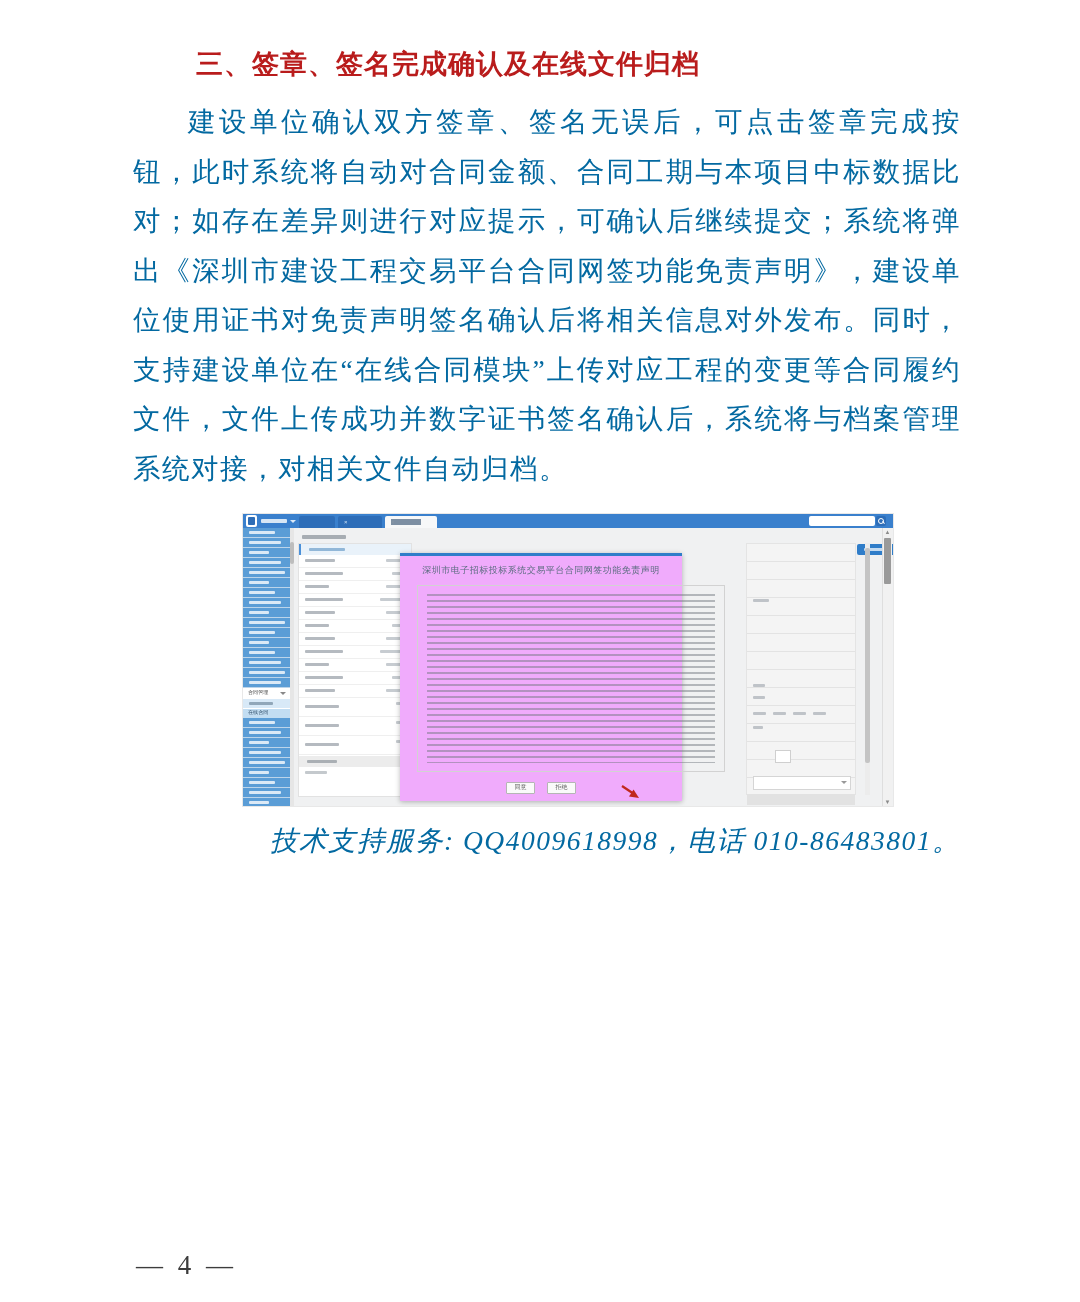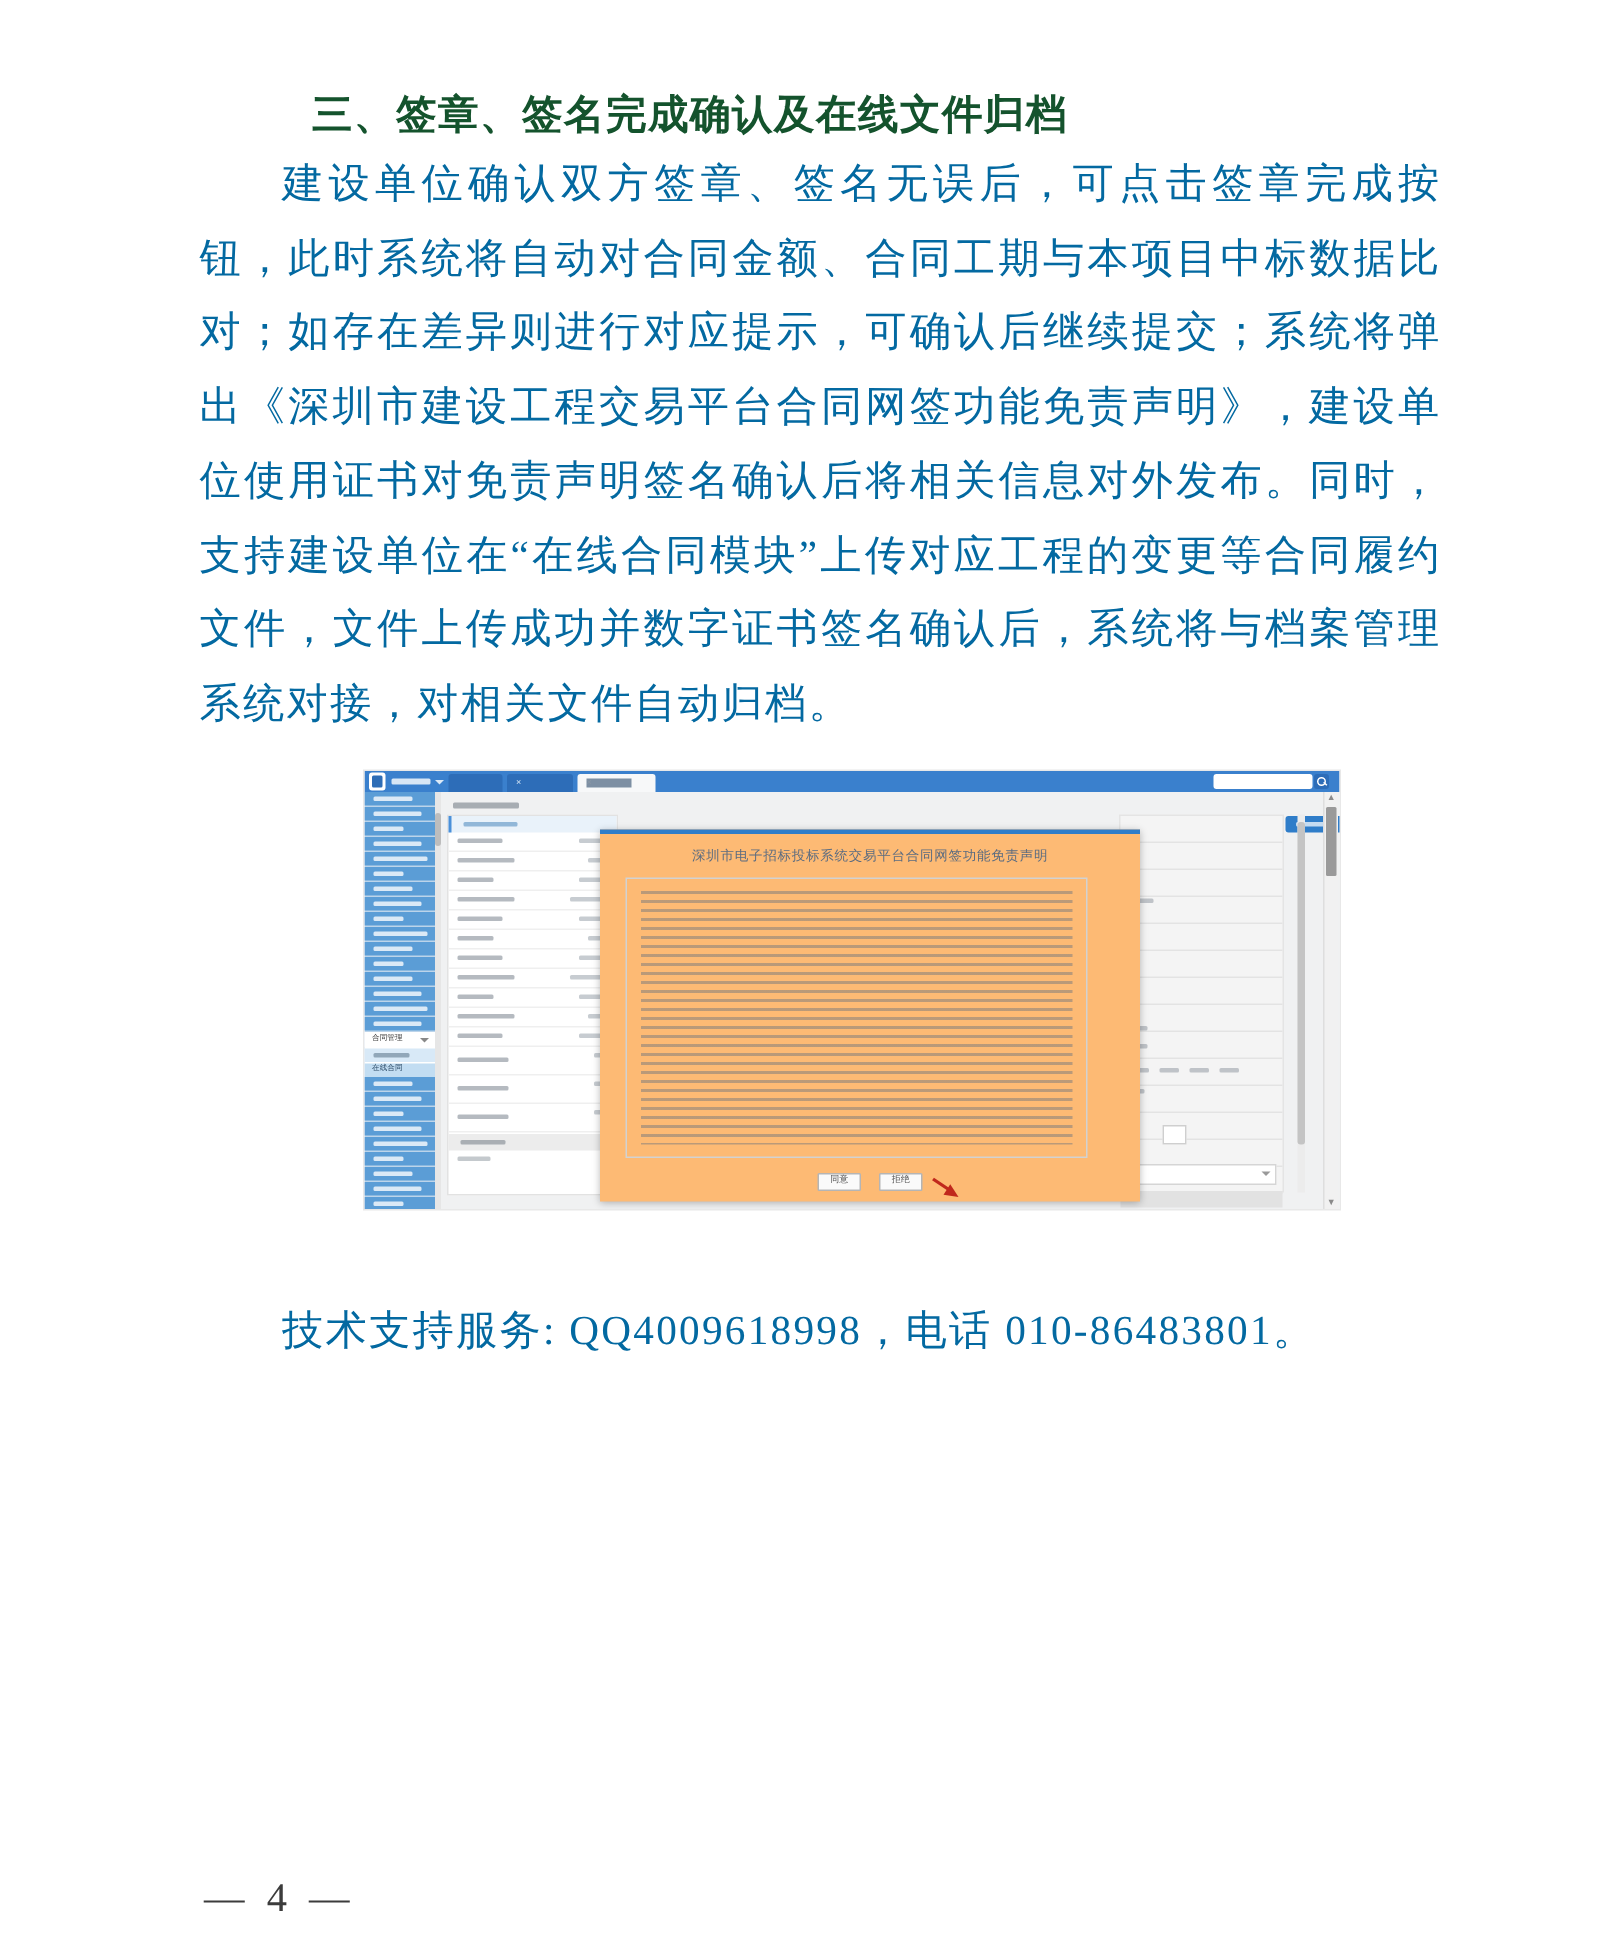--- a/index.html
+++ b/index.html
@@ -3,28 +3,28 @@
 <meta charset="utf-8">
 <style>
   :root{
     --topbar-blue:#3a80cd; --button-blue:#2f7dc9; --sidebar-blue:#5b9dd6; --arrow-red:#c0281c;
   }
   html,body{margin:0;padding:0;background:#ffffff;}
   .page{position:relative;width:1080px;height:1302px;background:#fff;overflow:hidden;
         font-family:"Liberation Serif",serif;color:#1c1c1c;}
 
   
-  .h-sec{position:absolute;left:196px;margin:12px;font-family:"Liberation Sans",sans-serif;
-         font-weight:bold;color:#14532d;font-size:27px;letter-spacing:1px;}
+  .h-sec{position:absolute;left:196px;margin:0;font-family:"Liberation Sans",sans-serif;
+         font-weight:bold;color:#b91c1c;font-size:27px;letter-spacing:1px;}
   #h3{top:46px;}
   #h4{top:822px;}
   .body-par{position:absolute;left:133px;width:828px;margin:0;font-size:27.5px;line-height:49.5px;
             text-align:justify;text-indent:2em;letter-spacing:1.5px;color:#0369a1;}
   #p3{top:97px;}
-  #p4{top:862px;text-align:left;}
+  #p4{top:816px;text-align:right;font-style:italic;}
   .pgnum{position:absolute;left:136px;top:1250px;font-size:27px;color:#3c3c3c;letter-spacing:4px;}
 
   
   .shot{position:absolute;left:243px;top:514px;width:650px;height:292px;background:#f7f8f9;
         font-family:"Liberation Sans",sans-serif;overflow:hidden;box-shadow:0 0 0 1px #e8e8e8;}
   .fz{display:block;height:3px;border-radius:1px;background:#9aa1a8;opacity:.8;}
 
   
   .tb{position:absolute;left:0;top:0;width:650px;height:14px;background:var(--topbar-blue);}
   .tb-logo{position:absolute;left:3px;top:1px;width:11px;height:12px;background:#fff;border-radius:2px;}
@@ -93,21 +93,21 @@
   .rowt{position:relative;height:18px;border-bottom:1px solid #efefef;}
   .rowt .l{position:absolute;left:6px;top:7px;width:34px;background:#a3a9b0;}
   .rowt .v{position:absolute;right:5px;top:4px;width:10px;background:#b9bfc6;}
   .rowt .v2{position:absolute;right:5px;top:10px;width:6px;background:#c6ccd2;}
   .p-sub{position:relative;height:11px;background:#ececec;margin-top:1px;}
   .p-sub .fz{position:absolute;left:8px;top:4px;width:30px;background:#9aa0a6;}
   .p-last{position:relative;height:12px;}
   .p-last .fz{position:absolute;left:6px;top:4px;width:22px;background:#b5bbc1;}
 
   
-  .dlg{position:absolute;left:110px;top:25px;width:360px;height:245px;background:#fdba74;
+  .dlg{position:absolute;left:110px;top:25px;width:282px;height:245px;background:#f0abfc;
        border-top:3px solid var(--button-blue);box-shadow:0 1px 5px rgba(0,0,0,.28);}
   .dlg-title{position:absolute;left:0;top:8px;width:100%;text-align:center;font-size:9px;
              color:#5c6c80;letter-spacing:.5px;white-space:nowrap;}
   .dlg-body{position:absolute;left:17px;top:29px;width:308px;height:187px;border:1px solid #d2d2d2;
             background:
               repeating-linear-gradient(to bottom, rgba(112,118,126,.48) 0 2px, transparent 2px 6px);
             background-origin:content-box;background-clip:content-box;padding:8px 9px;box-sizing:border-box;}
   .dlg-btns{position:absolute;left:0;top:226px;width:100%;display:flex;justify-content:center;gap:12px;}
   .dlg-btn{width:27px;height:10px;border:1px solid #b5b5b5;background:#fafafa;border-radius:1px;
            font-size:6px;line-height:9px;color:#555;text-align:center;}

